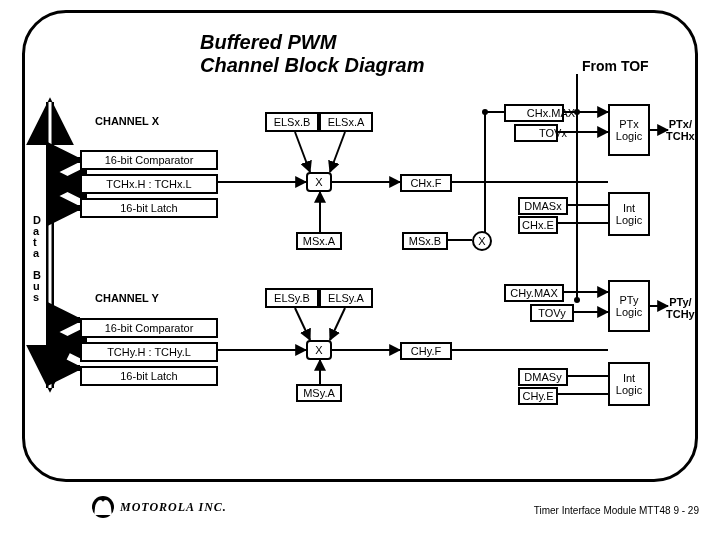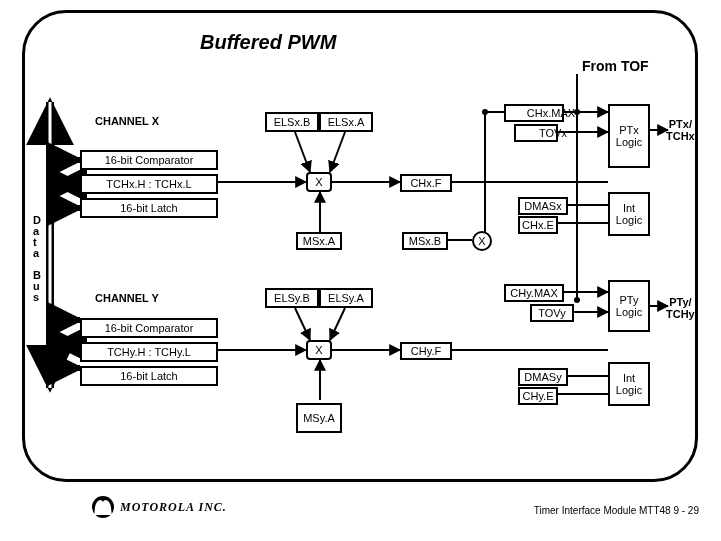--- a/index.html
+++ b/index.html
@@ -19,20 +19,21 @@
   .logo-text { font-family: "Times New Roman", serif; font-style: italic; font-weight: bold; font-size: 12px; letter-spacing: 1px; }
   .footer { position: absolute; right: 22px; top: 505px; font-size: 10px; }
 </style>
 </head>
 <body>
 
 <div class="slide-frame"></div>
 
 <div class="title">
   <span>Buffered PWM</span><br>
+  <span>Channel Block Diagram</span>
 </div>
 <div class="from-tof">From TOF</div>
 
 <svg class="wires" width="721" height="541">
   <defs>
     <marker id="arr" viewBox="0 0 10 10" refX="9" refY="5" markerWidth="6" markerHeight="6" orient="auto-start-reverse">
       <path d="M0 0 L10 5 L0 10 z" fill="#000"></path>
     </marker>
   </defs>
 
@@ -107,40 +108,40 @@
 <div class="box" style="left:80px; top:150px; width:138px; height:20px;">16-bit Comparator</div>
 <div class="box" style="left:80px; top:174px; width:138px; height:20px;">TCHx.H : TCHx.L</div>
 <div class="box" style="left:80px; top:198px; width:138px; height:20px;">16-bit Latch</div>
 <div class="box" style="left:306px; top:172px; width:26px; height:20px; border-radius:4px;">X</div>
 <div class="box" style="left:400px; top:174px; width:52px; height:18px;">CHx.F</div>
 <div class="box" style="left:518px; top:197px; width:50px; height:18px;">DMASx</div>
 <div class="box" style="left:518px; top:216px; width:40px; height:18px;">CHx.E</div>
 <div class="box" style="left:296px; top:232px; width:46px; height:18px;">MSx.A</div>
 <div class="box" style="left:402px; top:232px; width:46px; height:18px;">MSx.B</div>
 <div class="box" style="left:472px; top:231px; width:20px; height:20px; border-radius:50%;">X</div>
-<div class="box" style="left:608px; top:104px; width:42px; height:64px; white-space:pre;">PTx
+<div class="box" style="left:608px; top:104px; width:42px; height:52px; white-space:pre;">PTx
 Logic</div>
 <div class="box" style="left:608px; top:192px; width:42px; height:44px; white-space:pre;">Int
 Logic</div>
 <div class="lbl" style="left:666px; top:118px; white-space:pre;">PTx/
 TCHx</div>
 
 <div class="lbl" style="left:95px; top:292px;">CHANNEL Y</div>
 <div class="box" style="left:265px; top:288px; width:54px; height:20px;">ELSy.B</div>
 <div class="box" style="left:319px; top:288px; width:54px; height:20px;">ELSy.A</div>
 <div class="box" style="left:504px; top:284px; width:60px; height:18px;">CHy.MAX</div>
 <div class="box" style="left:530px; top:304px; width:44px; height:18px;">TOVy</div>
 <div class="box" style="left:80px; top:318px; width:138px; height:20px;">16-bit Comparator</div>
 <div class="box" style="left:80px; top:342px; width:138px; height:20px;">TCHy.H : TCHy.L</div>
 <div class="box" style="left:80px; top:366px; width:138px; height:20px;">16-bit Latch</div>
 <div class="box" style="left:306px; top:340px; width:26px; height:20px; border-radius:4px;">X</div>
 <div class="box" style="left:400px; top:342px; width:52px; height:18px;">CHy.F</div>
 <div class="box" style="left:518px; top:368px; width:50px; height:18px;">DMASy</div>
 <div class="box" style="left:518px; top:387px; width:40px; height:18px;">CHy.E</div>
-<div class="box" style="left:296px; top:403px; width:46px; height:30px;">MSy.A</div>
+<div class="box" style="left:296px; top:384px; width:46px; height:18px;">MSy.A</div>
 <div class="box" style="left:608px; top:280px; width:42px; height:52px; white-space:pre;">PTy
 Logic</div>
 <div class="box" style="left:608px; top:362px; width:42px; height:44px; white-space:pre;">Int
 Logic</div>
 <div class="lbl" style="left:666px; top:296px; white-space:pre;">PTy/
 TCHy</div>
 
 <div class="logo">
   <div class="logo-mark"></div>
   <div class="logo-text">MOTOROLA INC.</div>

